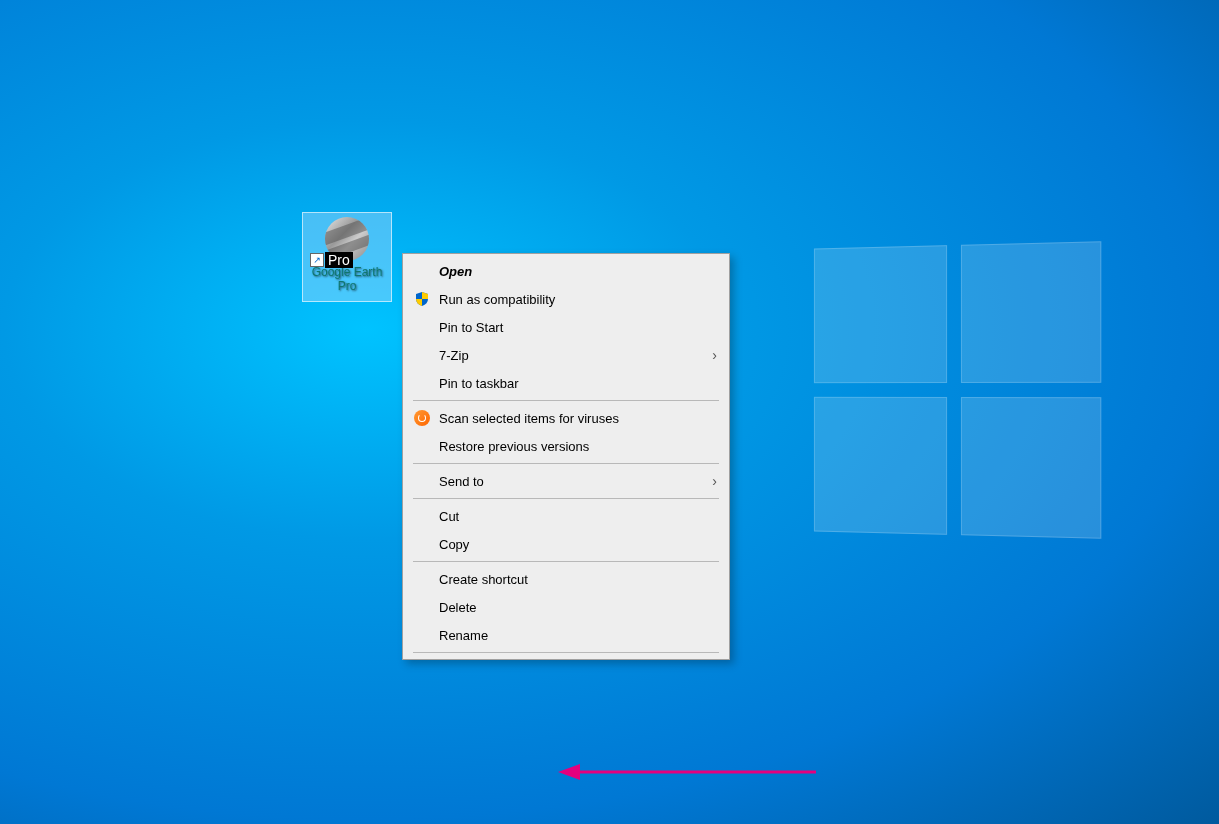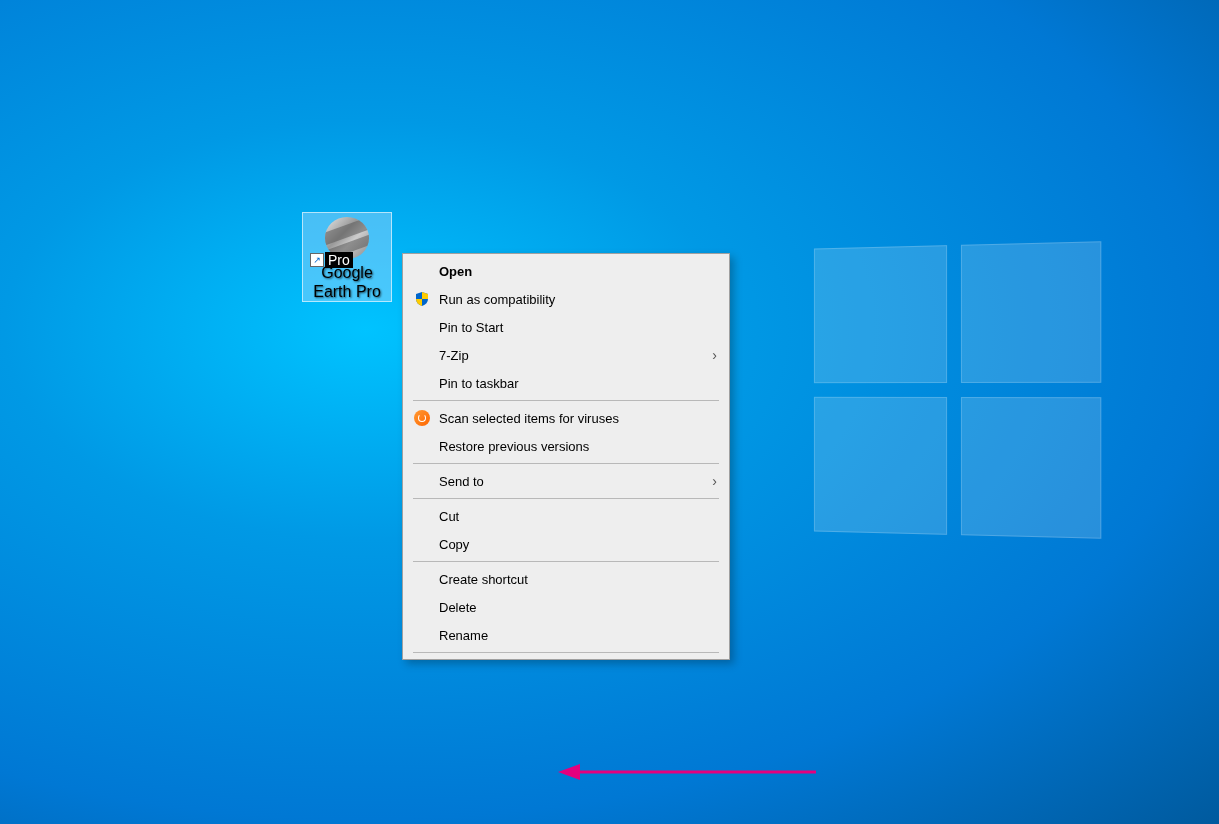--- a/index.html
+++ b/index.html
@@ -97,22 +97,22 @@
       color: #0066cc;
     }
     .pro-badge {
       background: #000;
       color: #fff;
       font-size: 14px;
       padding: 0 3px;
       margin-left: 1px;
     }
     .icon-label {
-      color: #000000;
-      font-size: 16px;
+      color: #0f766e;
+      font-size: 12px;
       text-align: center;
       text-shadow: 1px 1px 2px rgba(0,0,0,0.6);
       margin-top: 4px;
       line-height: 1.2;
     }
 
     
     .context-menu {
       position: absolute;
       left: 402px;
@@ -129,20 +129,21 @@
       height: 28px;
       padding-left: 34px;
       padding-right: 10px;
       font-size: 13px;
       color: #000;
       position: relative;
       cursor: default;
     }
     .menu-item.bold {
       font-weight: 600;
+      font-style: italic;
     }
     .menu-separator {
       height: 1px;
       background: #b8b8b8;
       margin: 3px 8px 3px 8px;
     }
     .menu-icon {
       position: absolute;
       left: 8px;
       width: 18px;

